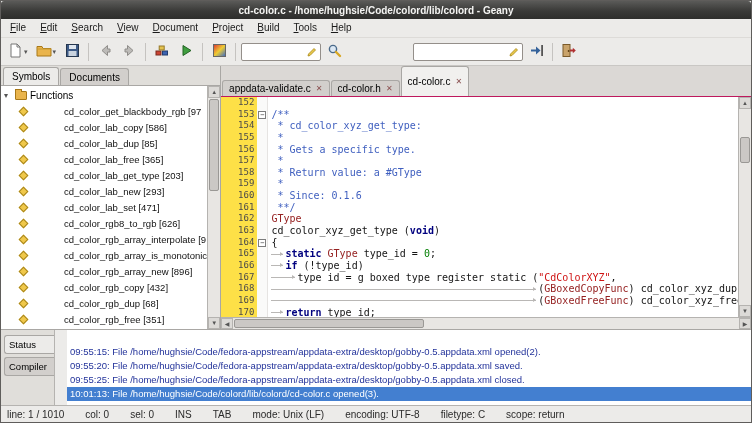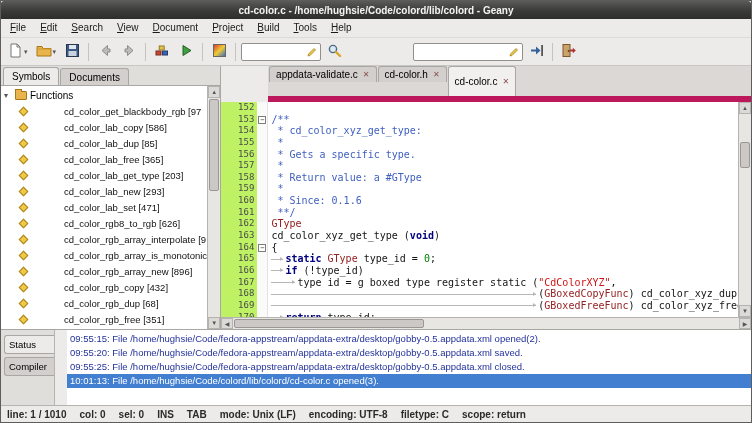--- a/index.html
+++ b/index.html
@@ -26,28 +26,28 @@
   .tree-wrap{flex:1;display:flex;min-height:0;background:#fff;}
   .tree{flex:1;overflow:hidden;padding-top:1px;min-width:0;}
   .tree-root{display:flex;align-items:center;height:16px;padding-left:3px;gap:3px;}
   .expander{font-size:8px;color:#555;width:8px;}
   .folder-icon{width:12px;height:9px;background:#e9b44c;border:1px solid #a87818;border-radius:1px;position:relative;flex:0 0 12px;}
   .folder-icon::before{content:"";position:absolute;top:-3px;left:-1px;width:5px;height:2px;background:#e9b44c;border:1px solid #a87818;border-bottom:none;}
   .tree-item{display:flex;align-items:center;height:16px;padding-left:19px;gap:5px;}
   .tag-icon{width:7px;height:7px;background:#f0c84a;border:1px solid #a8861c;transform:rotate(45deg);flex:0 0 7px;}
   .tree-item-label{white-space:nowrap;overflow:hidden;font-size:9.5px;color:#111;margin-left:32px;}
   .editor-col{flex:1;display:flex;flex-direction:column;min-width:0;background:#ecebe9;}
-  .doc-tabs{flex:0 0 18px;display:flex;background:#dbd8d5;border-bottom:6px solid #be185d;padding-left:1px;margin-left:47px;}
+  .doc-tabs{flex:0 0 18px;display:flex;align-items:flex-end;background:#dbd8d5;border-bottom:1px solid #be185d;padding-left:1px;}
   .doc-tab{display:flex;align-items:center;gap:5px;padding:0 6px;border:1px solid #a9a7a4;border-bottom:none;border-radius:3px 3px 0 0;background:#d2cfcc;margin-right:1px;height:16px;}
   .doc-tab.active{background:#f1f0ee;height:30px;}
   .tab-close{font-size:8px;color:#8a5050;line-height:1;}
   .editor-wrap{flex:1;display:flex;min-height:0;position:relative;background:#fff;}
   .editor{flex:1;position:relative;overflow:hidden;font-family:"DejaVu Sans Mono",monospace;font-size:10px;min-width:0;}
   .code-row{display:flex;height:11.65px;line-height:11.65px;white-space:pre;}
-  .ln{flex:0 0 26px;text-align:right;padding-right:3px;background:#bef264;color:#4a4a4a;font-size:9px;padding-left:17px;}
+  .ln{flex:0 0 26px;text-align:right;padding-right:3px;background:#fde047;color:#4a4a4a;font-size:9px;padding-left:17px;}
   .fold-cell{flex:0 0 11px;background:#fafaf9;border-right:1px solid #e6e4e2;position:relative;}
   .fold-box{position:absolute;left:1px;top:2px;width:8px;height:8px;border:1px solid #7d7d7d;background:#fff;font-size:7px;line-height:6px;text-align:center;color:#333;}
   .code-text{padding-left:3px;color:#141414;overflow:hidden;}
   .sx-cm{color:#3f5fbf;}
   .sx-kw{color:#00007f;font-weight:bold;}
   .sx-ty{color:#952121;font-weight:normal;}
   .sx-st{color:#cf1414;}
   .sx-nu{color:#007f00;}
   .sx-pl{color:#141414;}
   .tabfill{display:inline-block;height:1px;background:#b9b7b5;vertical-align:middle;position:relative;margin-right:2px;}
@@ -62,25 +62,25 @@
   .side-thumb{top:13px;height:92px;}
   .hscroll{flex:0 0 12px;background:#e8e6e3;border-top:1px solid #b5b3b0;position:relative;}
   .hs-btn{position:absolute;top:0;width:12px;height:11px;font-size:6px;color:#555;display:flex;align-items:center;justify-content:center;background:#dcdad7;border:1px solid #b5b3b0;}
   .hs-left{left:0;}
   .hs-right{right:0;}
   .hs-thumb{position:absolute;top:1px;left:13px;width:190px;height:9px;background:#cbc8c5;border:1px solid #9a9895;border-radius:2px;}
   .bottom{flex:0 0 76px;display:flex;border-top:1px solid #a9a7a4;background:#ecebe9;min-height:0;gap:12px;}
   .msg-tabs{flex:0 0 54px;padding:5px 0 0 3px;display:flex;flex-direction:column;gap:3px;background:#e0deda;border-right:1px solid #b5b3b0;}
   .msg-tab{font-size:9.5px;padding:3px 4px;border:1px solid #a9a7a4;border-right:none;background:#d2cfcc;border-radius:3px 0 0 3px;}
   .msg-tab.active{background:#ecebe9;}
-  .msg-list{flex:1;background:#fff;overflow:hidden;padding-top:2px;font-size:9.5px;min-width:0;}
+  .msg-list{flex:1;background:#fff;overflow:hidden;padding-top:15px;font-size:9.5px;min-width:0;}
   .msg-row{height:14px;line-height:14px;white-space:nowrap;overflow:hidden;color:#22329a;padding-left:3px;}
   .msg-row.selected{background:#437fd0;color:#fff;}
   .statusbar{flex:0 0 17px;border-top:1px solid #b5b3b0;display:flex;align-items:center;padding-left:6px;background:#ecebe9;color:#2a2a2a;overflow:hidden;}
-  .sb-field{margin-right:13px;white-space:nowrap;font-weight:bold;}
+  .sb-field{margin-right:21px;white-space:nowrap;}
 </style>
 </head>
 <body>
 
 <div class="window">
 
   <div class="titlebar">
     <span>cd-color.c - /home/hughsie/Code/colord/lib/colord - Geany</span>
   </div>
 

